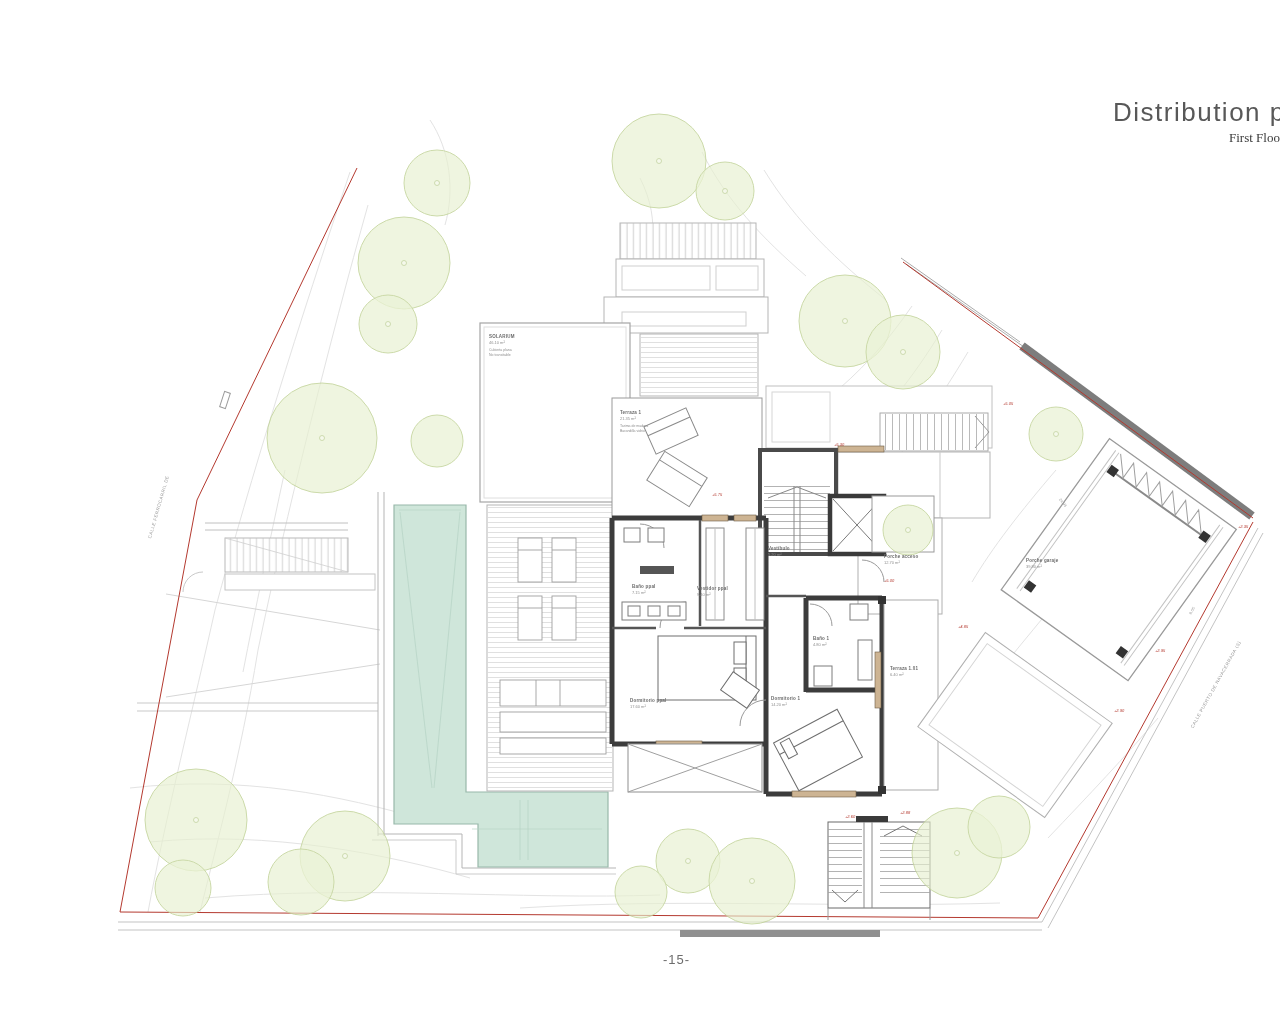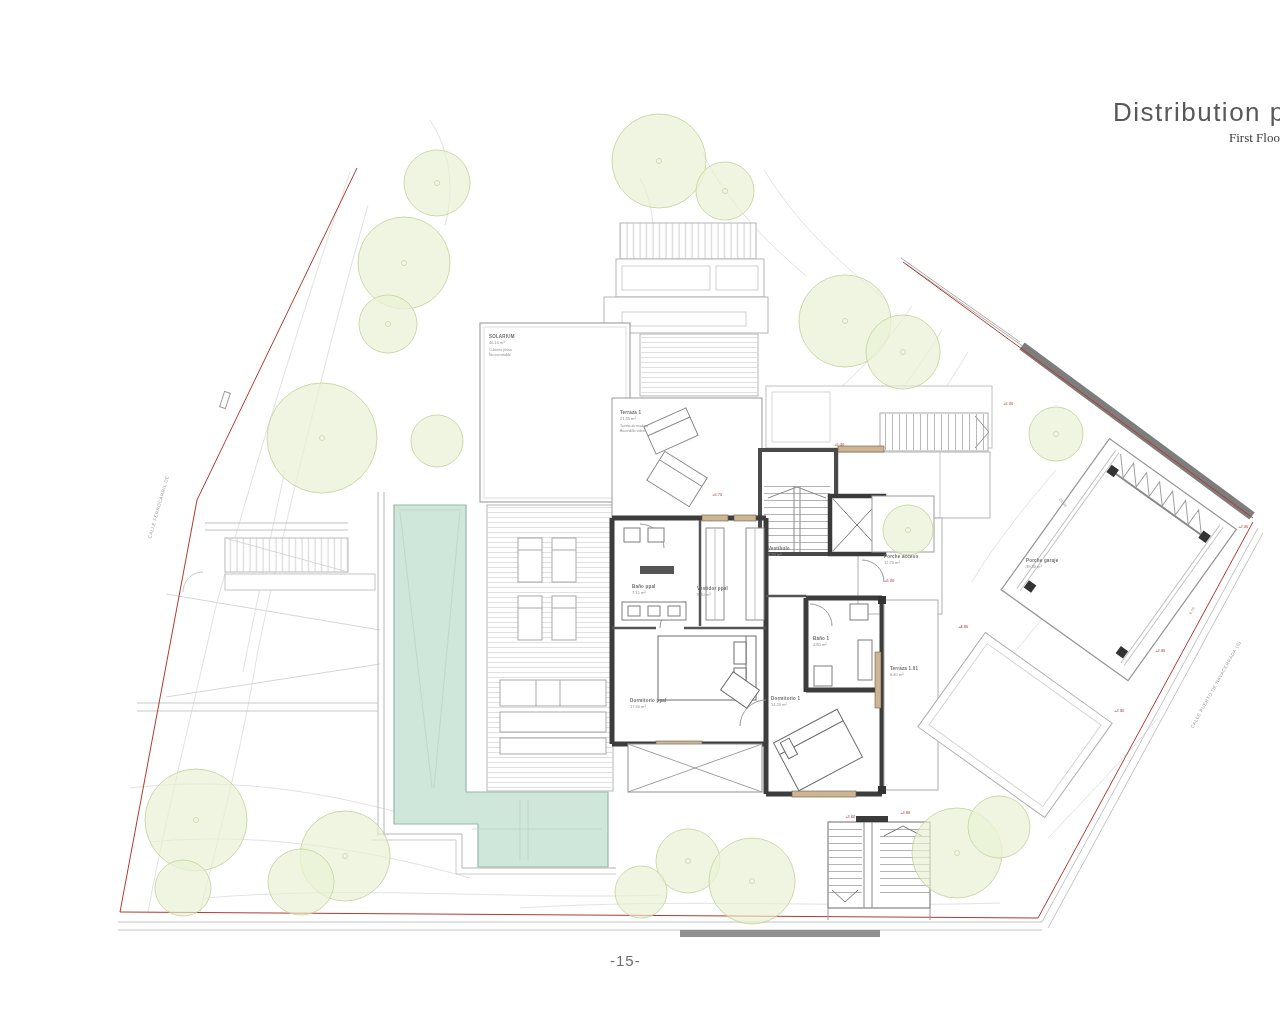--- a/index.html
+++ b/index.html
@@ -3,22 +3,22 @@
 <meta charset="utf-8">
 <style>
   html,body{margin:0;padding:0;background:#fff;}
   body{width:1280px;height:1024px;overflow:hidden;font-family:"Liberation Sans",sans-serif;}
   .canvas{position:relative;width:1280px;height:1024px;overflow:hidden;background:#fff;}
   svg.plan{position:absolute;left:0;top:0;}
   .sheet-title{position:absolute;left:1113px;top:97px;font-size:26px;font-weight:300;
     letter-spacing:1.5px;color:#585858;white-space:nowrap;}
   .sheet-subtitle{position:absolute;left:1229px;top:130px;font-family:"Liberation Serif",serif;
     font-size:13px;color:#3a3a3a;white-space:nowrap;}
-  .page-num{position:absolute;left:610px;top:952px;width:80px;text-align:left;
-    font-size:15px;color:#6d6d6d;letter-spacing:1px;}
+  .page-num{position:absolute;left:610px;top:952px;width:80px;text-align:right;
+    font-size:13px;color:#6d6d6d;letter-spacing:1px;}
   .rlbl{position:absolute;color:#8f8f8f;line-height:1.3;white-space:nowrap;}
   .rlbl .nm{font-size:4.5px;font-weight:bold;color:#6b6b6b;letter-spacing:.2px;}
   .rlbl .ar{font-size:4px;}
   .rlbl .nt{font-size:3.5px;}
   .rlbl .gap{margin-top:3px;}
   .lvl{position:absolute;font-size:4px;color:#b4392f;white-space:nowrap;font-style:italic;}
   .dim{position:absolute;font-size:4px;color:#9a9a9a;white-space:nowrap;}
   .street{position:absolute;font-size:4.5px;color:#9a9a9a;letter-spacing:.5px;
     white-space:nowrap;transform-origin:left bottom;}
 </style>

